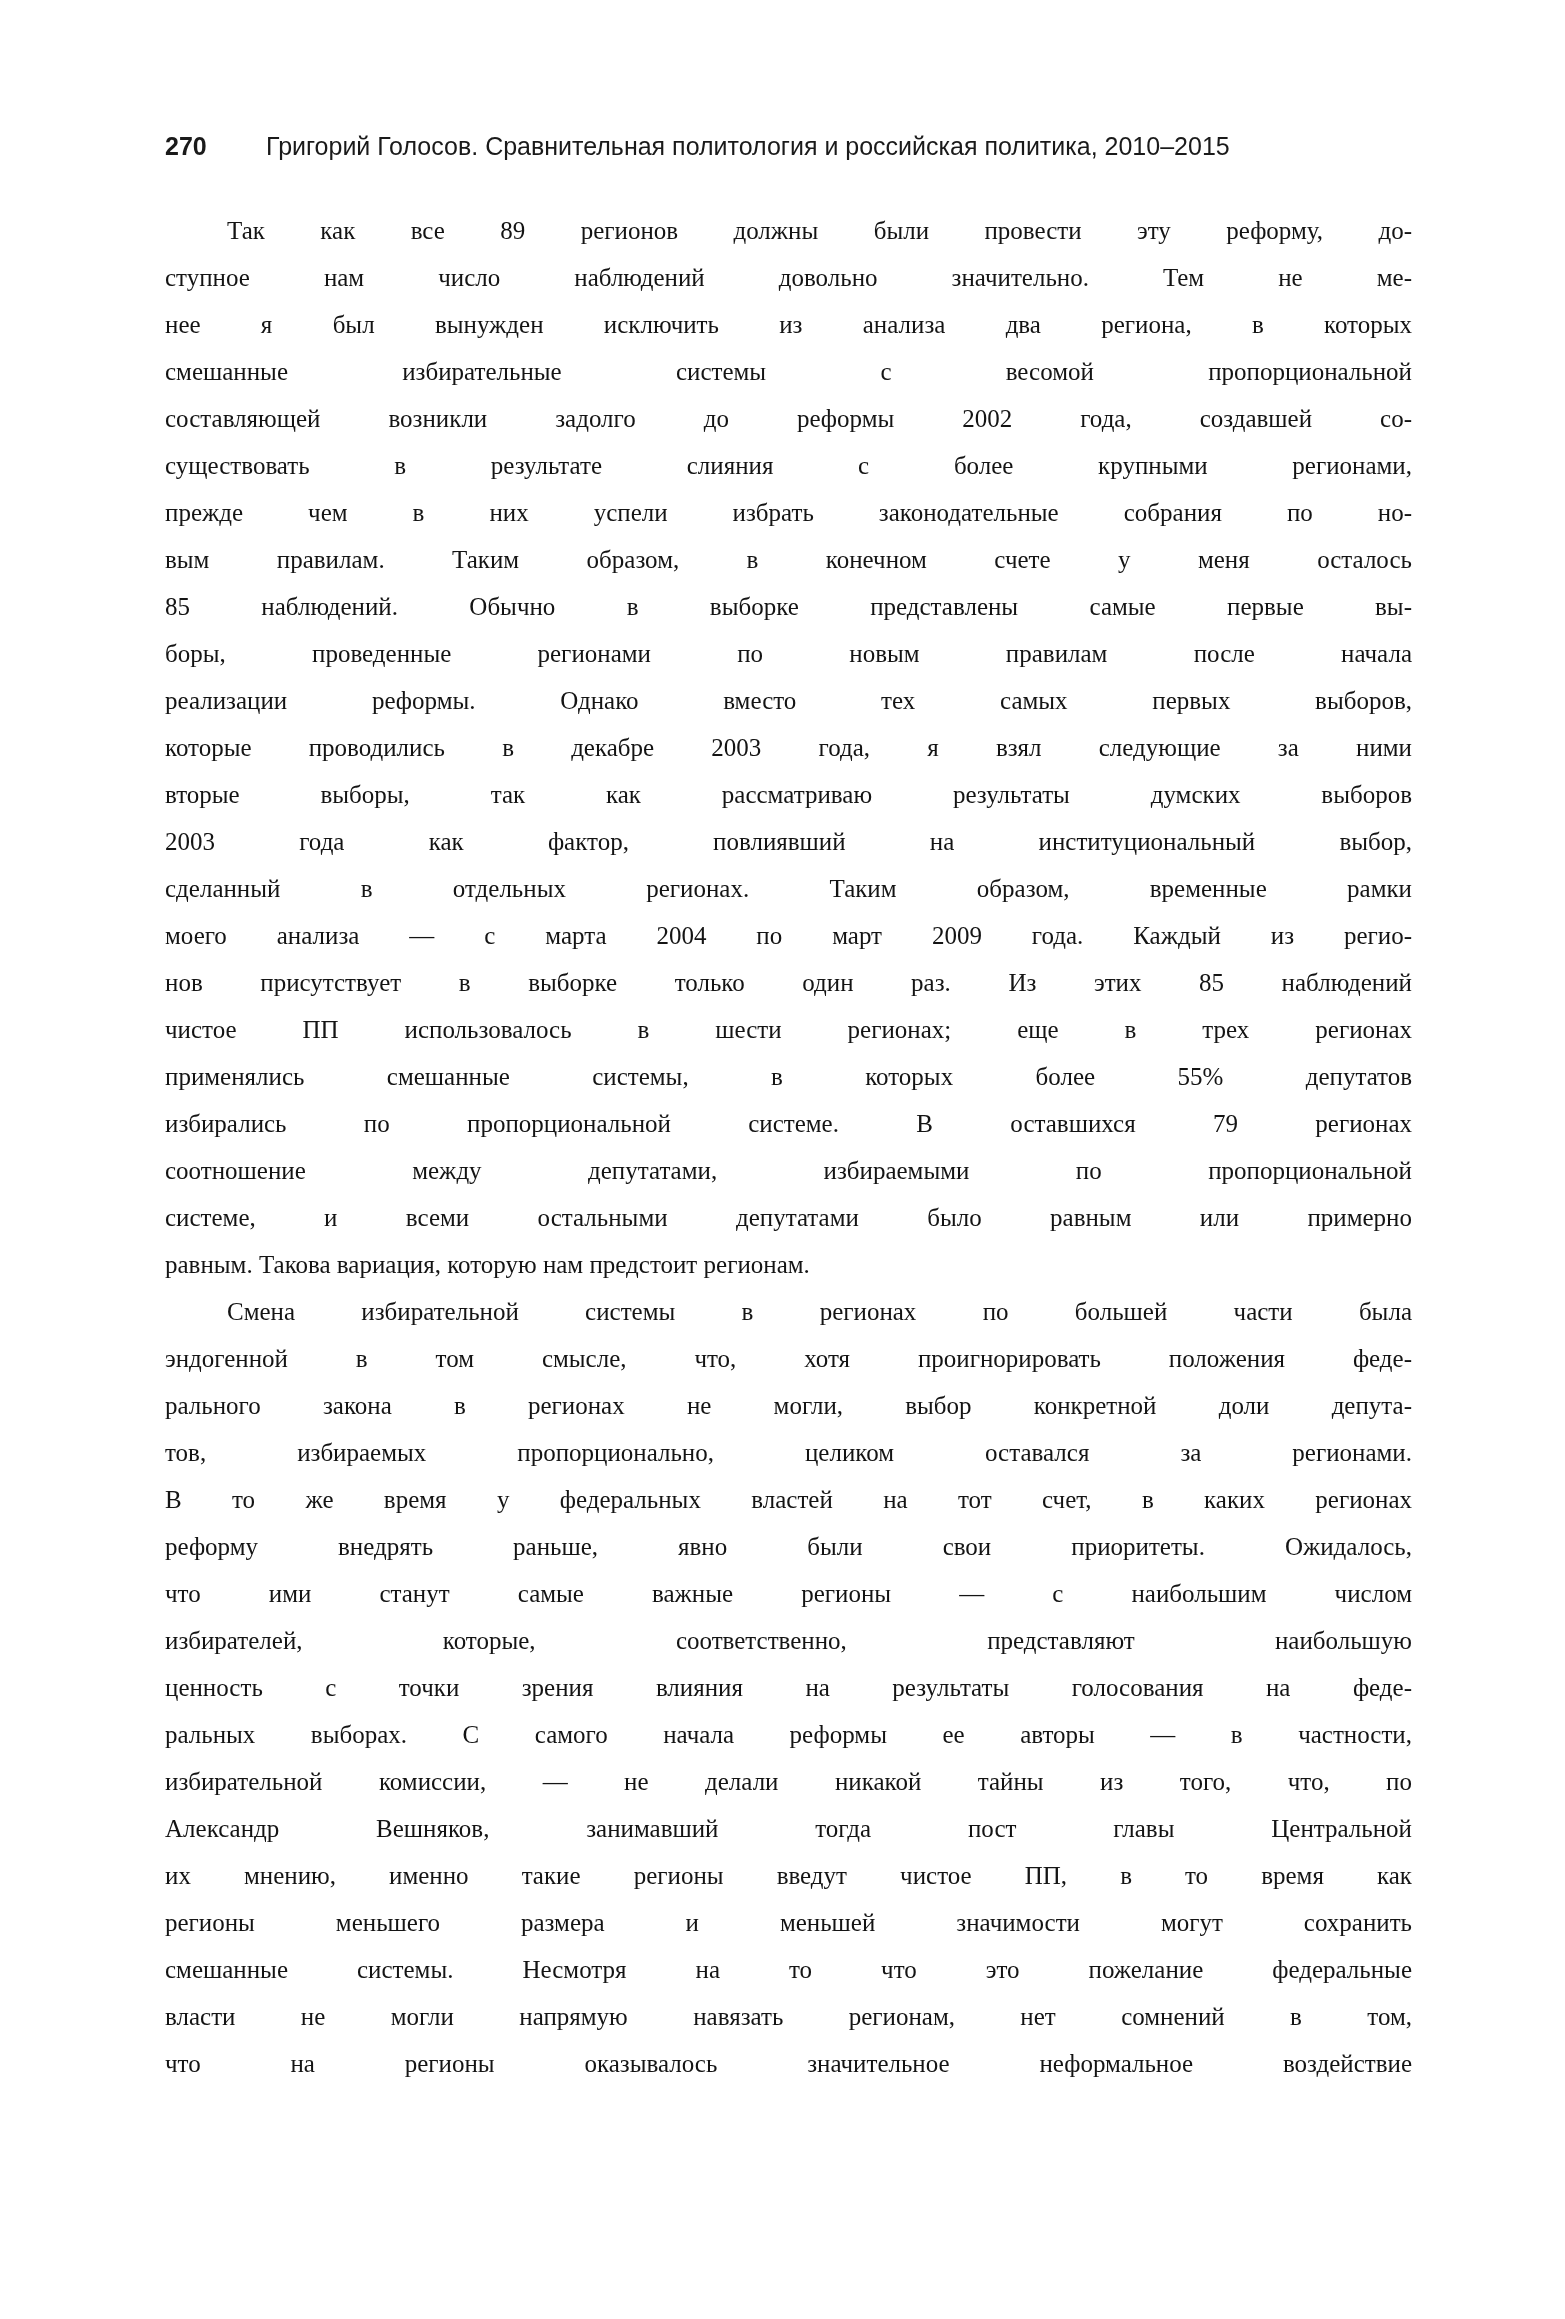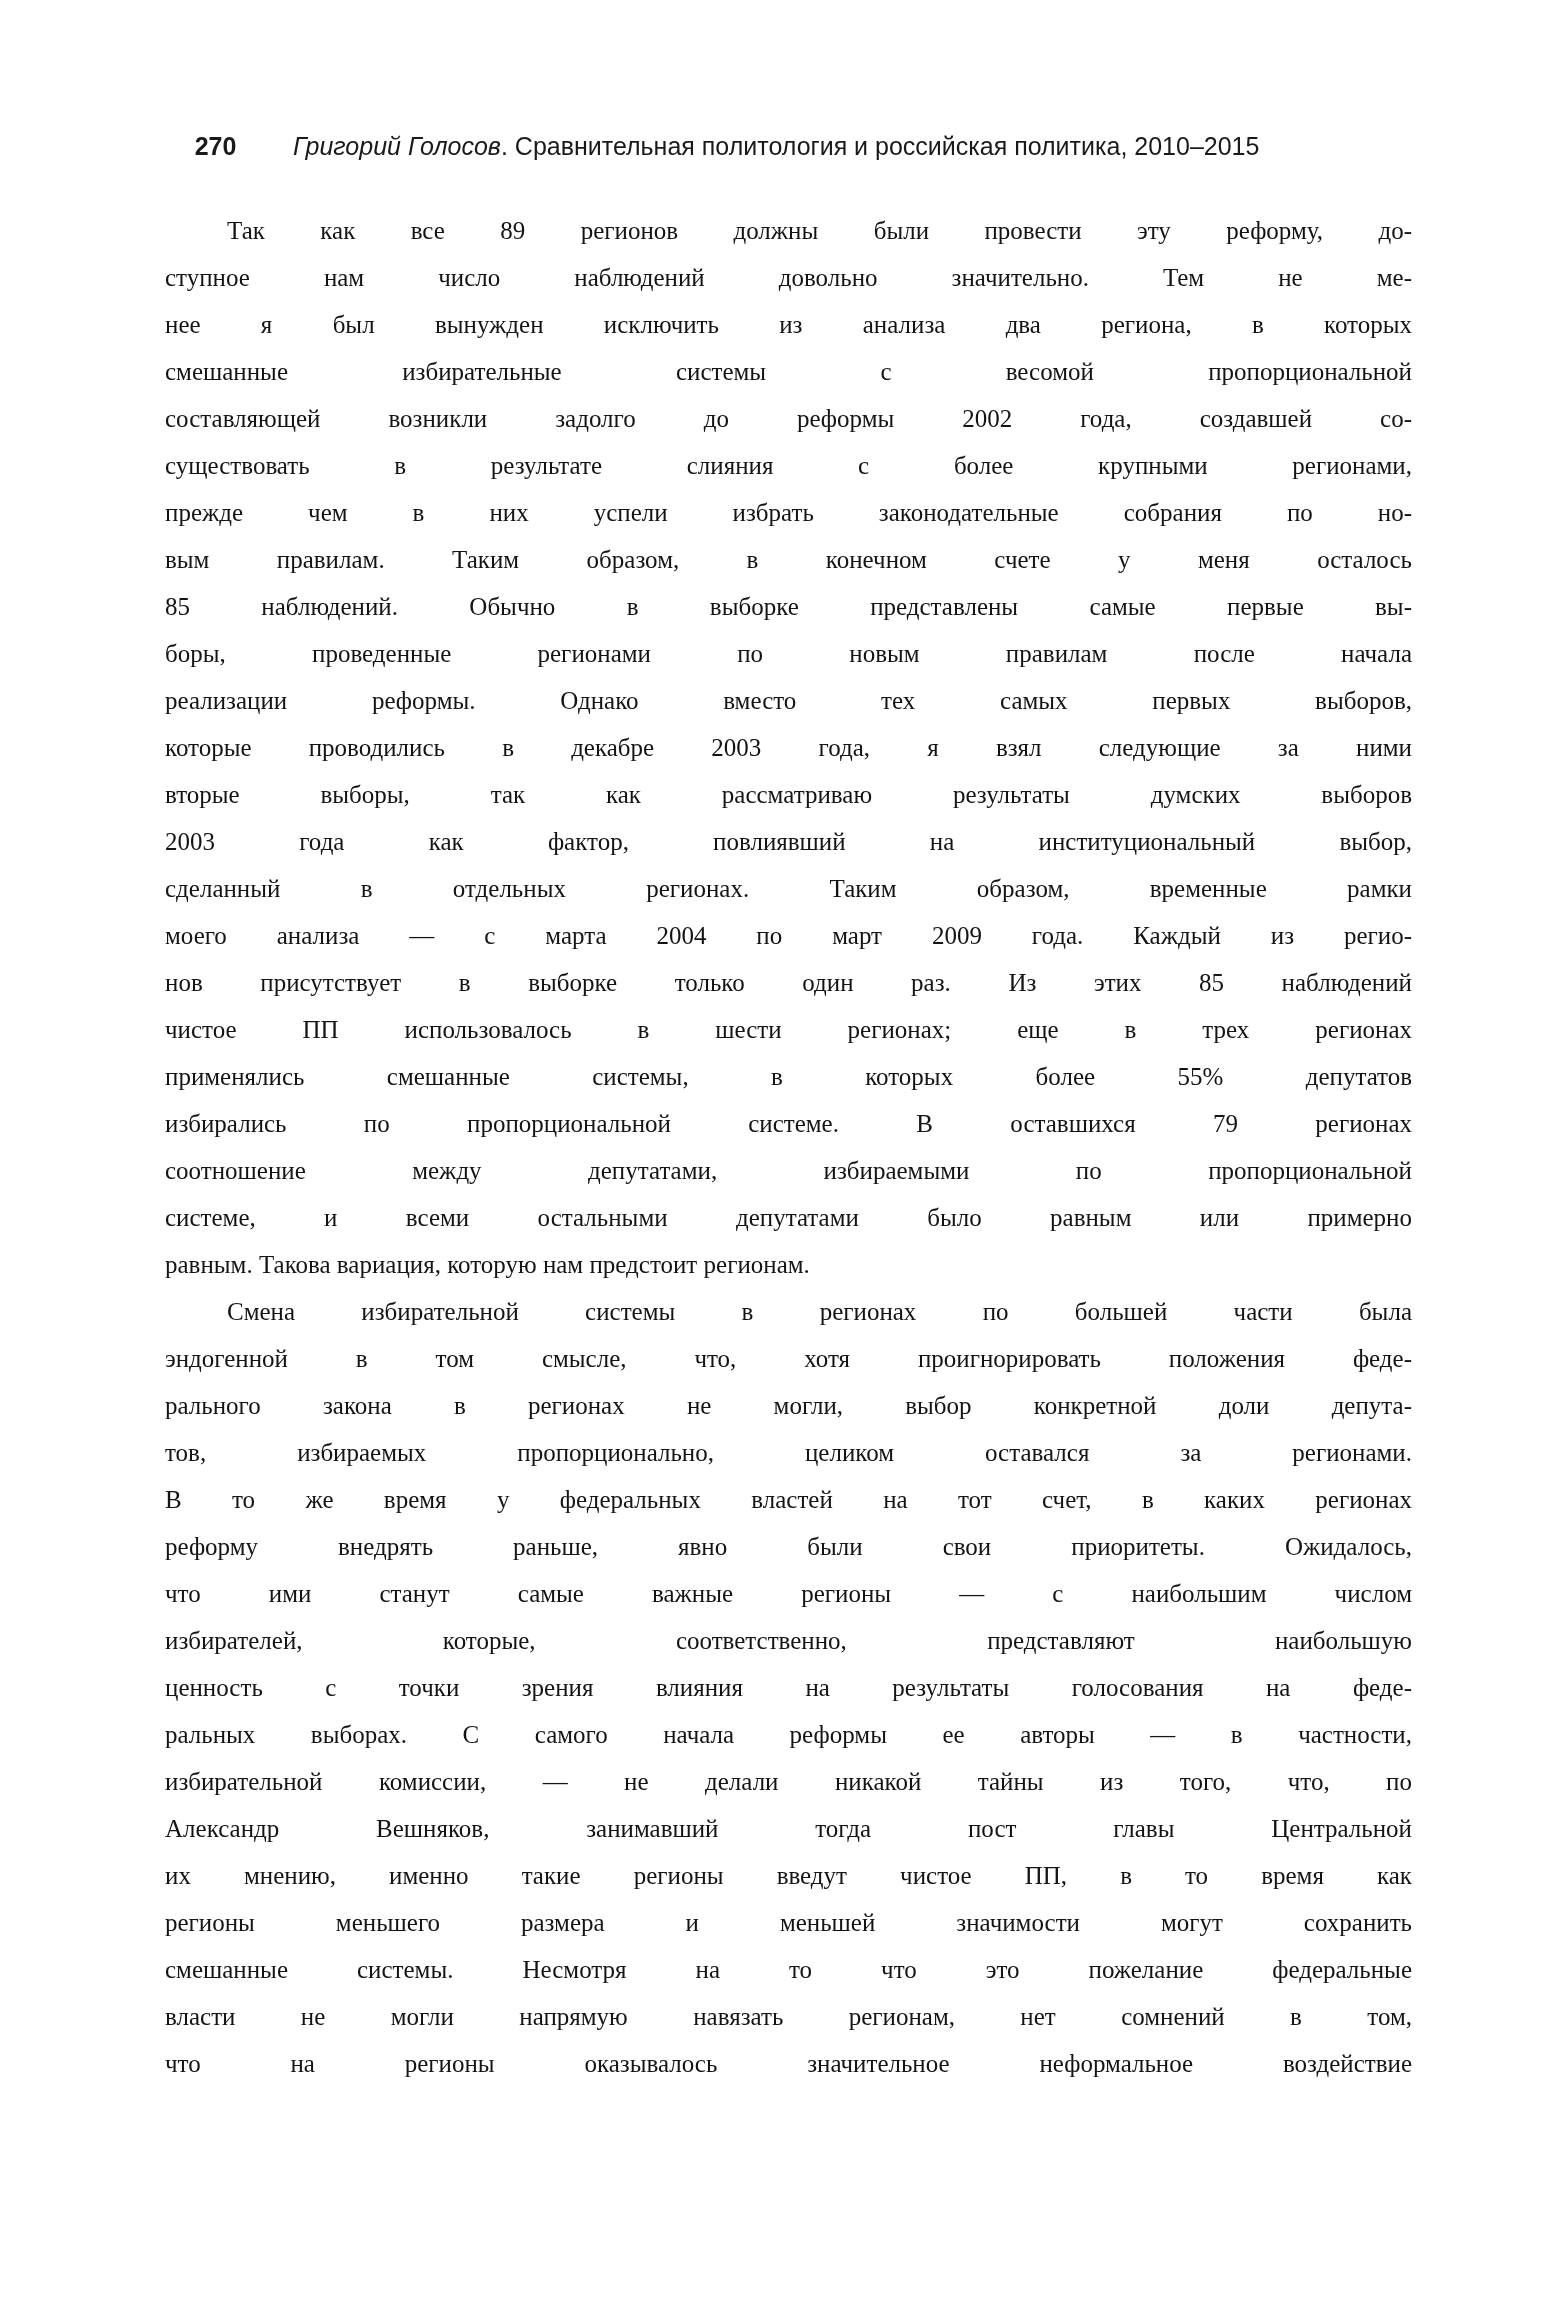--- a/index.html
+++ b/index.html
@@ -24,25 +24,22 @@
       font-size: 25px;
       line-height: 37px;
       white-space: nowrap;
       color: #1a1a1a;
       transform-origin: left center;
     }
     .running-head .page-num {
       font-weight: bold;
       display: inline-block;
       width: 101px;
-      text-align: center;
     }
     .running-head .author {
-      font-style: italic;
-      margin-left: 27px;
     }
     .text-block {
       position: absolute;
       left: 165px;
       top: 207px;
       width: 1247px;
       font-family: Liberation Serif, serif;
       font-size: 25px;
       line-height: 47px;
       color: #141414;

